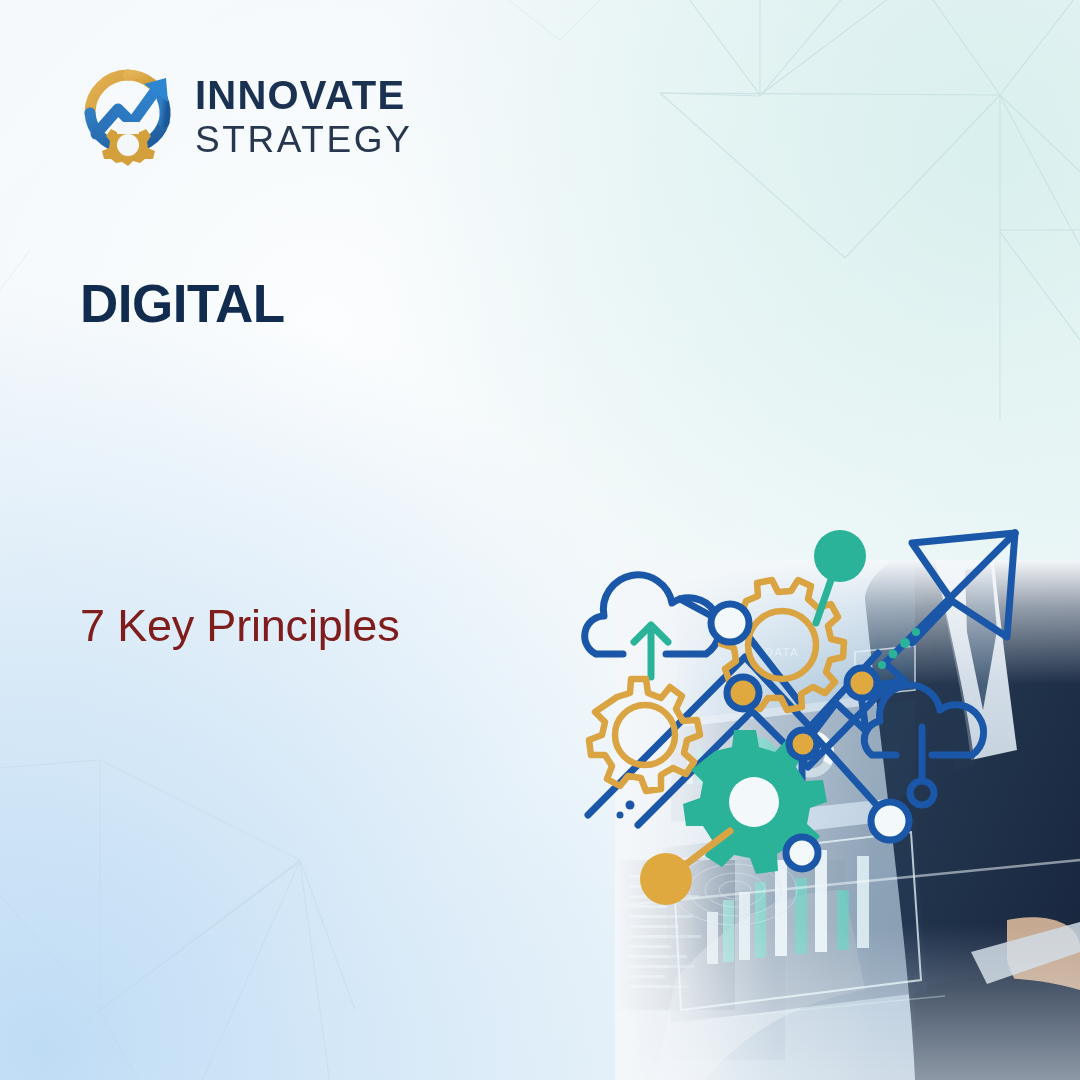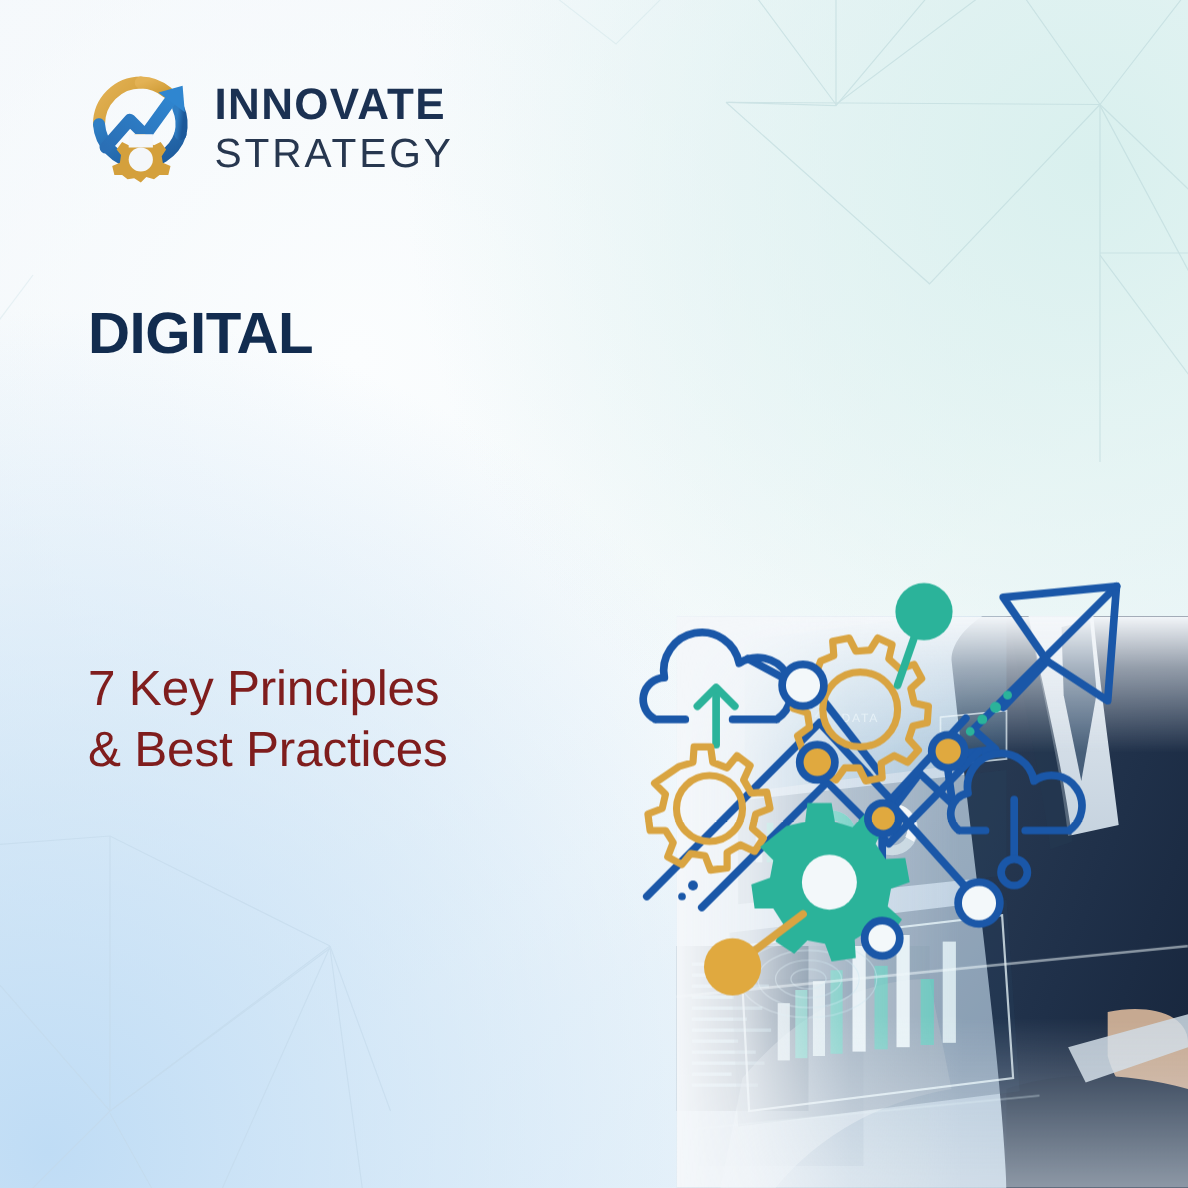--- a/index.html
+++ b/index.html
@@ -372,16 +372,15 @@
       <span class="logo-bot">STRATEGY</span>
     </span>
   </div>
 
   <div class="headline">
     <span class="hl1">DIGITAL</span>
   </div>
 
   <div class="subtitle">
     <span>7 Key Principles</span>
-    <span>&amp; Best Practices</span>
   </div>
 
 </div>
 
 </body></html>

